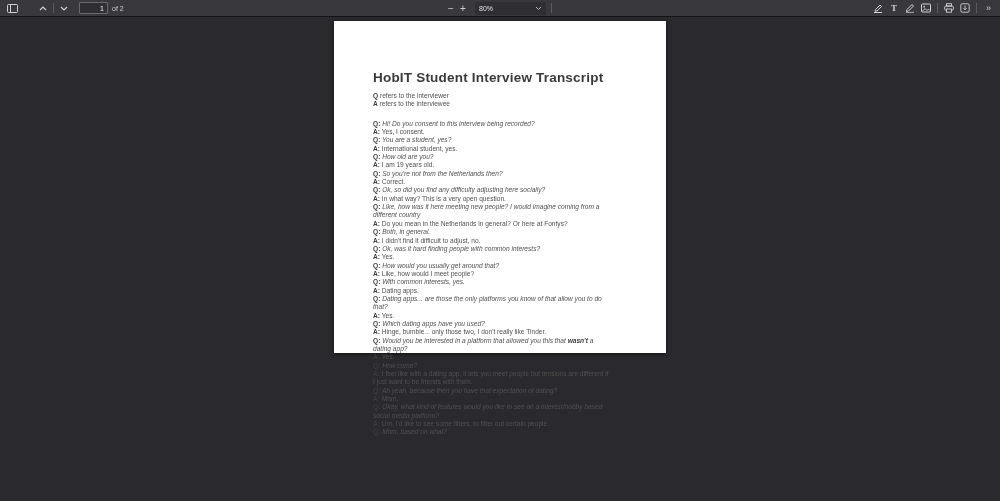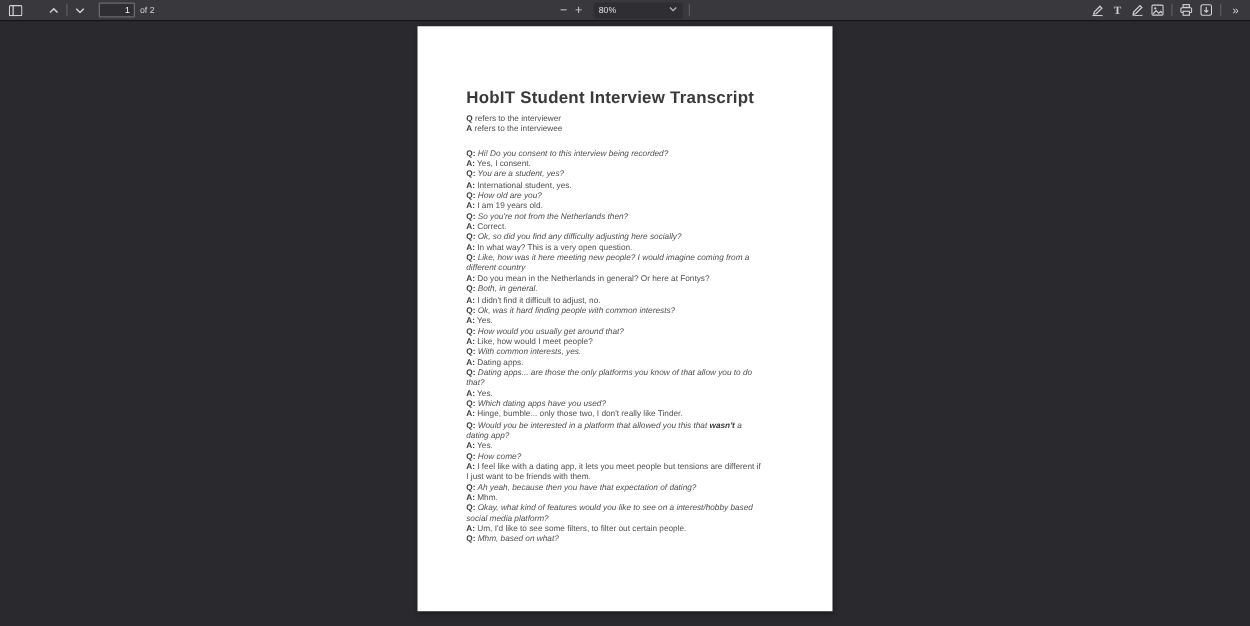--- a/index.html
+++ b/index.html
@@ -60,21 +60,21 @@
   .more-btn { font-size: 9px; letter-spacing: -1px; }
 
   
   .viewer {
     position: relative;
     height: 483px;
     background: #2a2a2e;
     overflow: hidden;
   }
   .page {
-    width: 332px; height: 468px;
+    width: 332px; height: 332px;
     margin: 4px auto 0 auto;
     background: #ffffff;
     box-shadow: 0 1px 4px rgba(0,0,0,0.55);
     padding: 49px 43px 0 39px;
   }
   .doc-title {
     font-size: 13.5px;
     font-weight: 600;
     letter-spacing: 0.2px;
     color: #3a3a3a;

